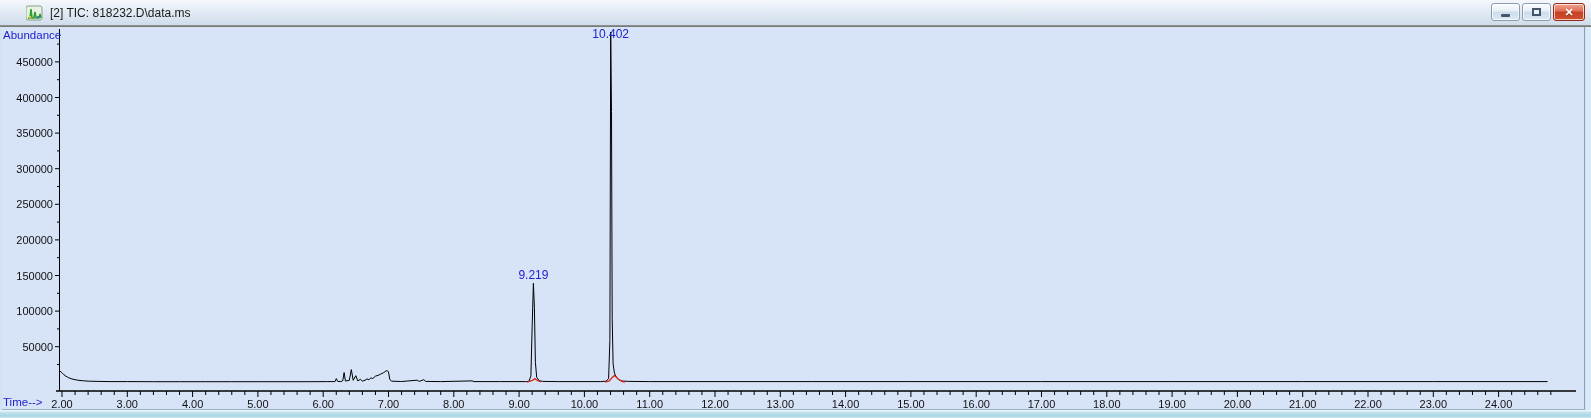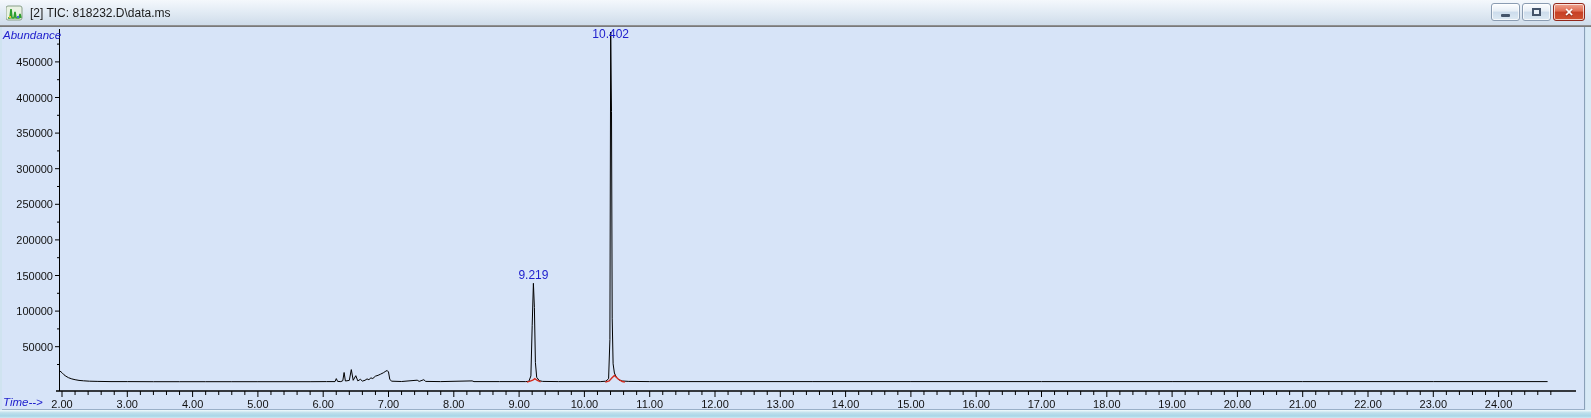--- a/index.html
+++ b/index.html
@@ -3,21 +3,21 @@
 <meta charset="utf-8">
 <style>
   * { margin:0; padding:0; box-sizing:border-box; }
   html,body { width:1591px; height:418px; overflow:hidden;
     font-family:"Liberation Sans", sans-serif; background:#cfe3f0; }
   .window { position:relative; width:1591px; height:418px; }
 
   
   .titlebar { position:absolute; left:0; top:0; width:1591px; height:25px;
     background:linear-gradient(to bottom,#f4f8fc 0%,#e3ecf5 45%,#cfdcea 100%);
-    display:flex; align-items:center; }
+    display:flex; align-items:center;padding-left:20px; }
   .titlebar-sep { position:absolute; left:0; top:25px; width:1591px; height:2px;
     background:linear-gradient(to bottom,#9a9a9a,#6f6f6f); }
   .app-icon { width:17px; height:16px; margin:0 7px 0 6px; }
   .title-text { font-size:12px; color:#1a1a1a; white-space:nowrap; }
 
   .win-buttons { position:absolute; right:6px; top:3px; display:flex; gap:2px; }
   .win-btn { width:29px; height:18px; border-radius:3px; border:1px solid #8a9cb2;
     background:linear-gradient(to bottom,#fdfeff 0%,#e6eef6 45%,#ccdcec 50%,#dde9f3 100%);
     display:flex; align-items:center; justify-content:center; cursor:default;
     box-shadow:inset 0 0 0 1px rgba(255,255,255,.7); }
@@ -33,21 +33,21 @@
     background:#d7e4f8; border-right:1px solid #8aa0b8; border-bottom:1px solid #9ab0c8; }
   .frame-right { position:absolute; left:1586px; top:27px; width:5px; height:383px;
     background:#d8eaf6; }
   .frame-bottom { position:absolute; left:0; top:410px; width:1591px; height:8px;
     background:linear-gradient(to bottom,#f2fafc 0%,#bfe0ec 35%,#a9d6e7 75%,#cde7f1 100%); }
 
   #plot { position:absolute; left:0; top:0; width:1591px; height:418px; }
   #plot text { font-family:"Liberation Sans", sans-serif; font-size:11px; fill:#111; }
   #plot text.peaklabel { font-size:12px; fill:#2121cd; }
 
-  .axis-label { position:absolute; color:#2121cd; font-size:11.5px; white-space:nowrap;font-style:italic; }
+  .axis-label { position:absolute; color:#2121cd; font-size:11.5px; white-space:nowrap; }
   #ylabel { left:3px; top:29px; }
   #xlabel { left:3px; top:396px;text-align:right; }
 </style>
 </head>
 <body>
 
 <div class="window">
 
   <div class="titlebar">
     <svg class="app-icon" viewBox="0 0 17 16">

